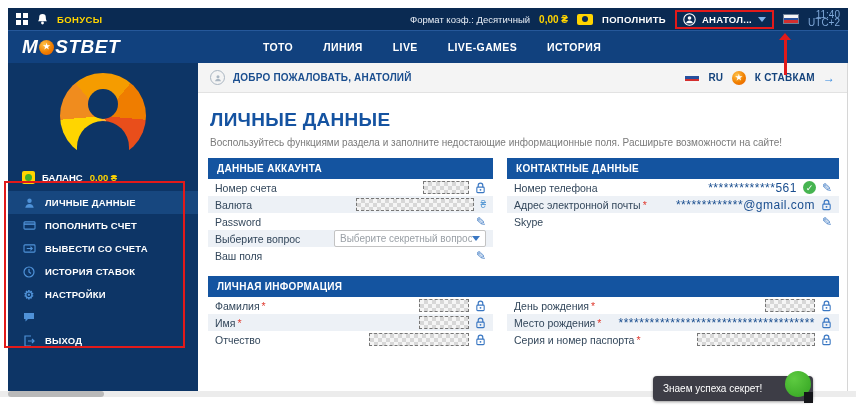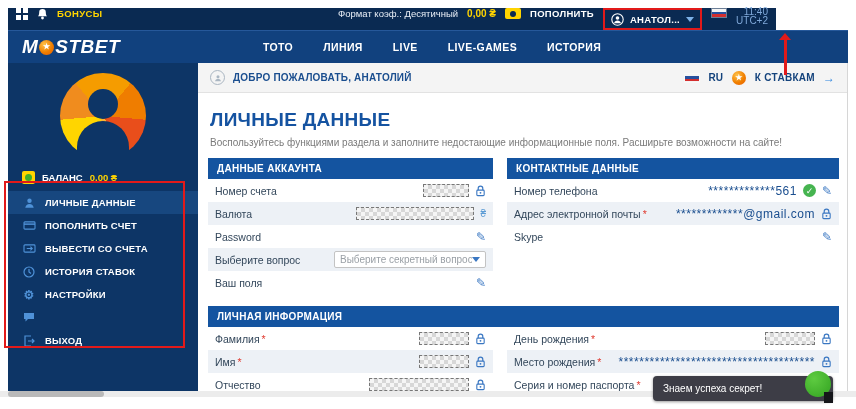--- a/index.html
+++ b/index.html
@@ -1,21 +1,21 @@
 <!DOCTYPE html>
 <html><head>
 <meta charset="utf-8">
 <style>
   * { margin:0; padding:0; box-sizing:border-box; }
   body { background:#fff; font-family:"Liberation Sans", sans-serif; }
   .screen { position:relative; width:856px; height:409px; background:#fff; overflow:hidden; }
 
   
-  .topbar { position:absolute; left:8px; top:8px; width:768px; height:22px;
-            background:#0a2a52; display:flex; gap:9px; padding:0 8px; }
+  .topbar { position:absolute; left:8px; top:8px; width:840px; height:22px;
+            background:#0a2a52; display:flex; align-items:center; gap:9px; padding:0 8px; }
   .grid-icon { width:12px; height:12px; display:grid; grid-template-columns:5px 5px; grid-template-rows:5px 5px; gap:2px; }
   .grid-icon span { background:#fff; }
   .bell { color:#fff; }
   .bonuses { color:#ffd400; font-size:9.5px; font-weight:bold; letter-spacing:.4px; }
   .tspacer { flex:1; }
   .coef { color:#e8eef6; font-size:9.5px; }
   .tbalance { color:#ffd400; font-size:10px; font-weight:bold; }
   .wallet { width:16px; height:11px; background:#ffd400; border-radius:2px; display:flex; align-items:center; justify-content:center; }
   .wallet i { width:6px; height:6px; border-radius:50%; background:#0a2a52; display:block; }
   .deposit-lbl { color:#fff; font-size:9.5px; font-weight:bold; letter-spacing:.3px; }
@@ -64,21 +64,21 @@
   .tobets { color:#14437c; font-size:10px; font-weight:bold; letter-spacing:.3px; cursor:pointer; }
   .bluearrow { color:#2f86de; font-size:12px; font-weight:bold; cursor:pointer; }
 
   .headblock { padding:16px 12px 10px 12px; }
   .ptitle { color:#1553a1; font-size:19px; font-weight:800; letter-spacing:.3px; }
   .psub { color:#7a7a7a; font-size:10px; margin-top:6px; }
 
   .panels { padding:0 8px 0 10px; display:grid; grid-template-columns:285px 1fr; gap:14px; }
   .panel-h { height:21px; background:#1454a0; color:#fff; font-size:10px; font-weight:bold; letter-spacing:.3px;
              display:flex; align-items:center; padding-left:9px; }
-  .prow { height:23px; display:flex; align-items:center; padding:0 7px; font-size:10.5px; color:#33475b; }
+  .prow { height:17px; display:flex; align-items:center; padding:0 7px; font-size:10.5px; color:#33475b; }
   .prow.alt { background:#edf1f6; }
   .pval { margin-left:auto; display:flex; align-items:center; gap:6px; }
   .req { color:#e03c31; margin-left:2px; }
   .masked { color:#1a4e8f; font-size:12px; letter-spacing:.5px; }
   .redact { display:inline-block; height:13px; border:1px dashed #777;
             background:repeating-conic-gradient(#d7d7d7 0% 25%, #f5f5f5 0% 50%); background-size:8px 8px; }
   .w46{width:46px;} .w118{width:118px;} .w50{width:50px;} .w100{width:100px;}
   .pencil { color:#3a77c2; font-size:12px; cursor:pointer; line-height:1; }
   .cur { color:#5b9bd5; font-size:10px; }
   .check { width:13px; height:13px; border-radius:50%; background:#46b450; color:#fff; font-size:9px;
@@ -93,21 +93,21 @@
 
   
   .anno-box-menu { position:absolute; left:4px; top:181px; width:181px; height:167px;
                    border:2px solid #e21a1a; pointer-events:none; z-index:6; }
   .anno-arrow { position:absolute; left:779px; top:33px; width:12px; height:42px; pointer-events:none; z-index:6; }
   .anno-arrow .shaft { position:absolute; left:5px; top:5px; width:2.5px; height:37px; background:#e21a1a; }
   .anno-arrow .tip { position:absolute; left:0; top:0; width:0; height:0;
                      border-left:6px solid transparent; border-right:6px solid transparent; border-bottom:7px solid #e21a1a; }
 
   
-  .chat-tip { position:absolute; left:653px; top:376px; width:180px; height:25px; background:#3d3d46;
+  .chat-tip { position:absolute; left:653px; top:376px; width:160px; height:25px; background:#3d3d46;
               border-radius:4px; display:flex; align-items:center; padding-left:10px; z-index:7; cursor:pointer;
               box-shadow:0 1px 3px rgba(0,0,0,.4); }
   .chat-tip .txt { color:#fff; font-size:10px; }
   .chat-ball { position:absolute; right:2px; top:-5px; width:26px; height:26px; border-radius:50%;
                background:radial-gradient(circle at 35% 30%, #5ecb41, #3fae2a 70%); }
   .chat-notch { position:absolute; right:0px; top:16px; width:9px; height:11px; background:#15161a; }
 
   
   .hscroll { position:absolute; left:0; top:391px; width:856px; height:6px; background:#ececec; }
   .hthumb { position:absolute; left:8px; top:0; width:96px; height:6px; background:#b9b9b9; border-radius:3px; cursor:pointer; }

